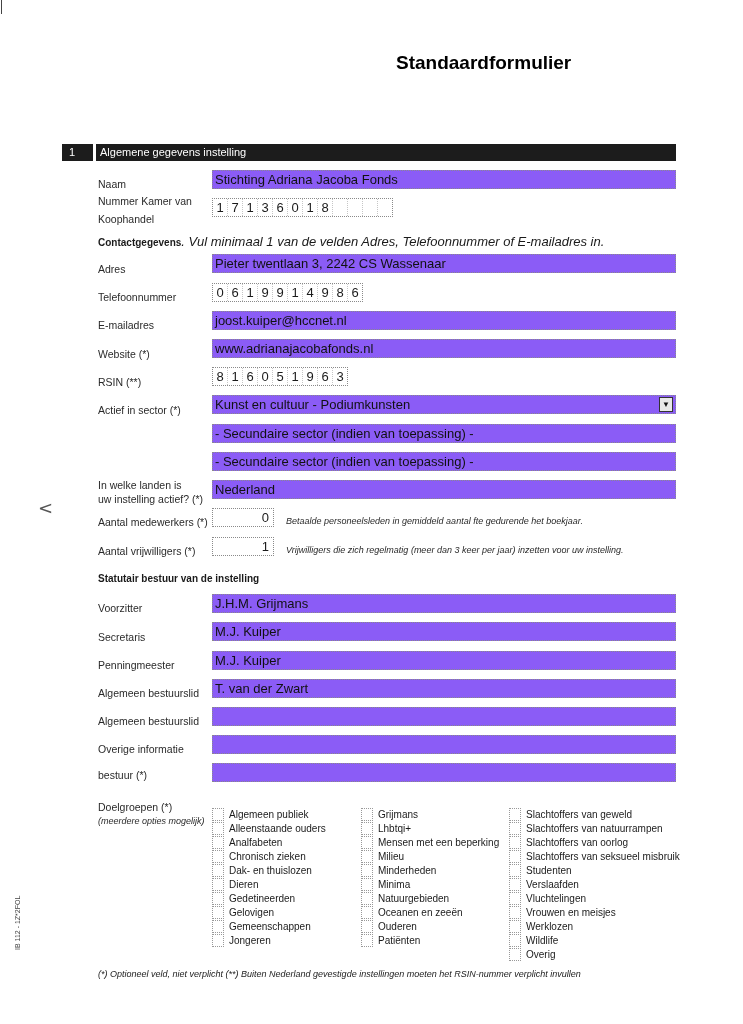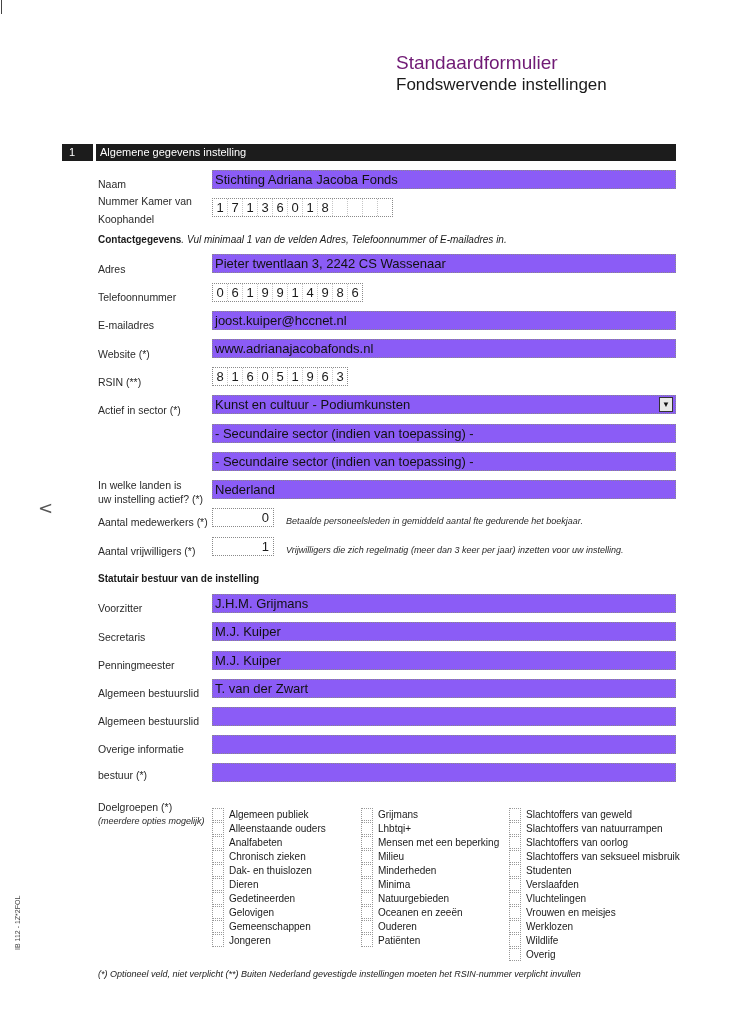--- a/index.html
+++ b/index.html
@@ -1,56 +1,55 @@
 <!DOCTYPE html>
 <html><head>
 <meta charset="utf-8">
 <style>
   html, body { margin:0; padding:0; }
   body { width:743px; height:1024px; background:#ffffff; position:relative; overflow:hidden;
          font-family:"DejaVu Sans", sans-serif; color:#1a1a1a; }
   .abs { position:absolute; }
   .title-block { left:396px; top:52px; }
-  .title-main { font-family:"Liberation Sans", sans-serif; font-weight:normal; font-size:19px; line-height:22px; color:#701a75; }
+  .title-main { font-family:"Liberation Sans", sans-serif; font-weight:bold; font-size:19px; line-height:22px; color:#000000; }
   .title-sub { font-family:"Liberation Sans", sans-serif; font-size:17px; line-height:22px; color:#1a1a1a; }
   .section-bar { left:62px; top:144px; width:614px; height:17px; background:#1c1c1c; color:#fff; font-family:"Liberation Sans", sans-serif; font-size:11px; }
   .section-num { position:absolute; left:7px; top:2px; }
   .section-sep { position:absolute; left:31px; top:0; width:3px; height:17px; background:#fff; }
   .section-title { position:absolute; left:38px; top:2px; }
   .label { font-family:"Liberation Sans", sans-serif; font-size:10.5px; color:#2a2a2a; left:98px; line-height:14px; }
   .field { border:1px dotted #8a8a8a; height:19px; box-sizing:border-box; background:#8b5cf6;
            font-family:"Liberation Sans", sans-serif; font-size:13px; color:#111; padding-left:2px; line-height:18px; white-space:nowrap; overflow:hidden; }
   .wide { left:212px; width:464px; }
   .digits { display:flex; height:19px; box-sizing:border-box; border:1px dotted #8a8a8a; left:212px; }
   .digit { width:14px; text-align:center; font-family:"Liberation Sans", sans-serif; font-size:13px; line-height:18px; border-right:1px dotted #c6c6c6; }
   .digit:last-child { border-right:none; }
   .numbox { left:212px; width:62px; height:19px; border:1px dotted #8a8a8a; box-sizing:border-box; text-align:right;
             padding-right:4px; font-family:"Liberation Sans", sans-serif; font-size:13px; line-height:17px; }
   .hint { font-family:"Liberation Sans", sans-serif; font-style:italic; font-size:9px; color:#2a2a2a; left:286px; }
   .subhead { font-family:"Liberation Sans", sans-serif; font-weight:bold; font-size:10px; color:#1a1a1a; left:98px; }
-  .subhead .it { font-weight:normal; font-style:italic; font-size:10px; }
+  .subhead .it { font-weight:normal; font-style:italic; font-size:13px; }
   .dropbtn { position:absolute; right:2px; top:1px; width:14px; height:15px; border:1px solid #333; background:#e8e8e8;
              box-sizing:border-box; font-size:8px; line-height:13px; text-align:center; color:#111; }
   .cb-col { top:798px;margin-top:9px; }
   .cb-item { display:flex; align-items:center; height:14px; }
   .cb { width:12px; height:13px; border:1px dotted #999; box-sizing:border-box; margin-right:5px; background:#fff; }
   .cb-label { font-family:"Liberation Sans", sans-serif; font-size:10px; color:#1a1a1a; white-space:nowrap; }
   .footnote { left:98px; top:969px; font-family:"Liberation Sans", sans-serif; font-style:italic; font-size:9px; color:#222; white-space:nowrap; }
   .sidecode { left:14px; top:950px; transform:rotate(-90deg); transform-origin:left top; font-family:"Liberation Sans", sans-serif; font-size:7px; color:#444; white-space:nowrap; }
   .margin-mark { left:38px; top:497px; font-size:18px; color:#555; font-family:"DejaVu Sans", sans-serif; }
   .edge-line { left:1px; top:0; width:1px; height:14px; background:#444; }
 </style>
 </head>
 <body>
 
 <div class="abs edge-line"></div>
 
 <div class="abs title-block">
   <div class="title-main">Standaardformulier</div>
-  <div class="title-sub">Fondswervende instellingen</div>
 </div>
 
 <div class="abs section-bar">
   <span class="section-num">1</span>
   <span class="section-sep"></span>
   <span class="section-title">Algemene gegevens instelling</span>
 </div>
 
 <div class="abs label" style="top:177px">Naam</div>
 <div class="abs field wide" style="top:170px">Stichting Adriana Jacoba Fonds</div>

